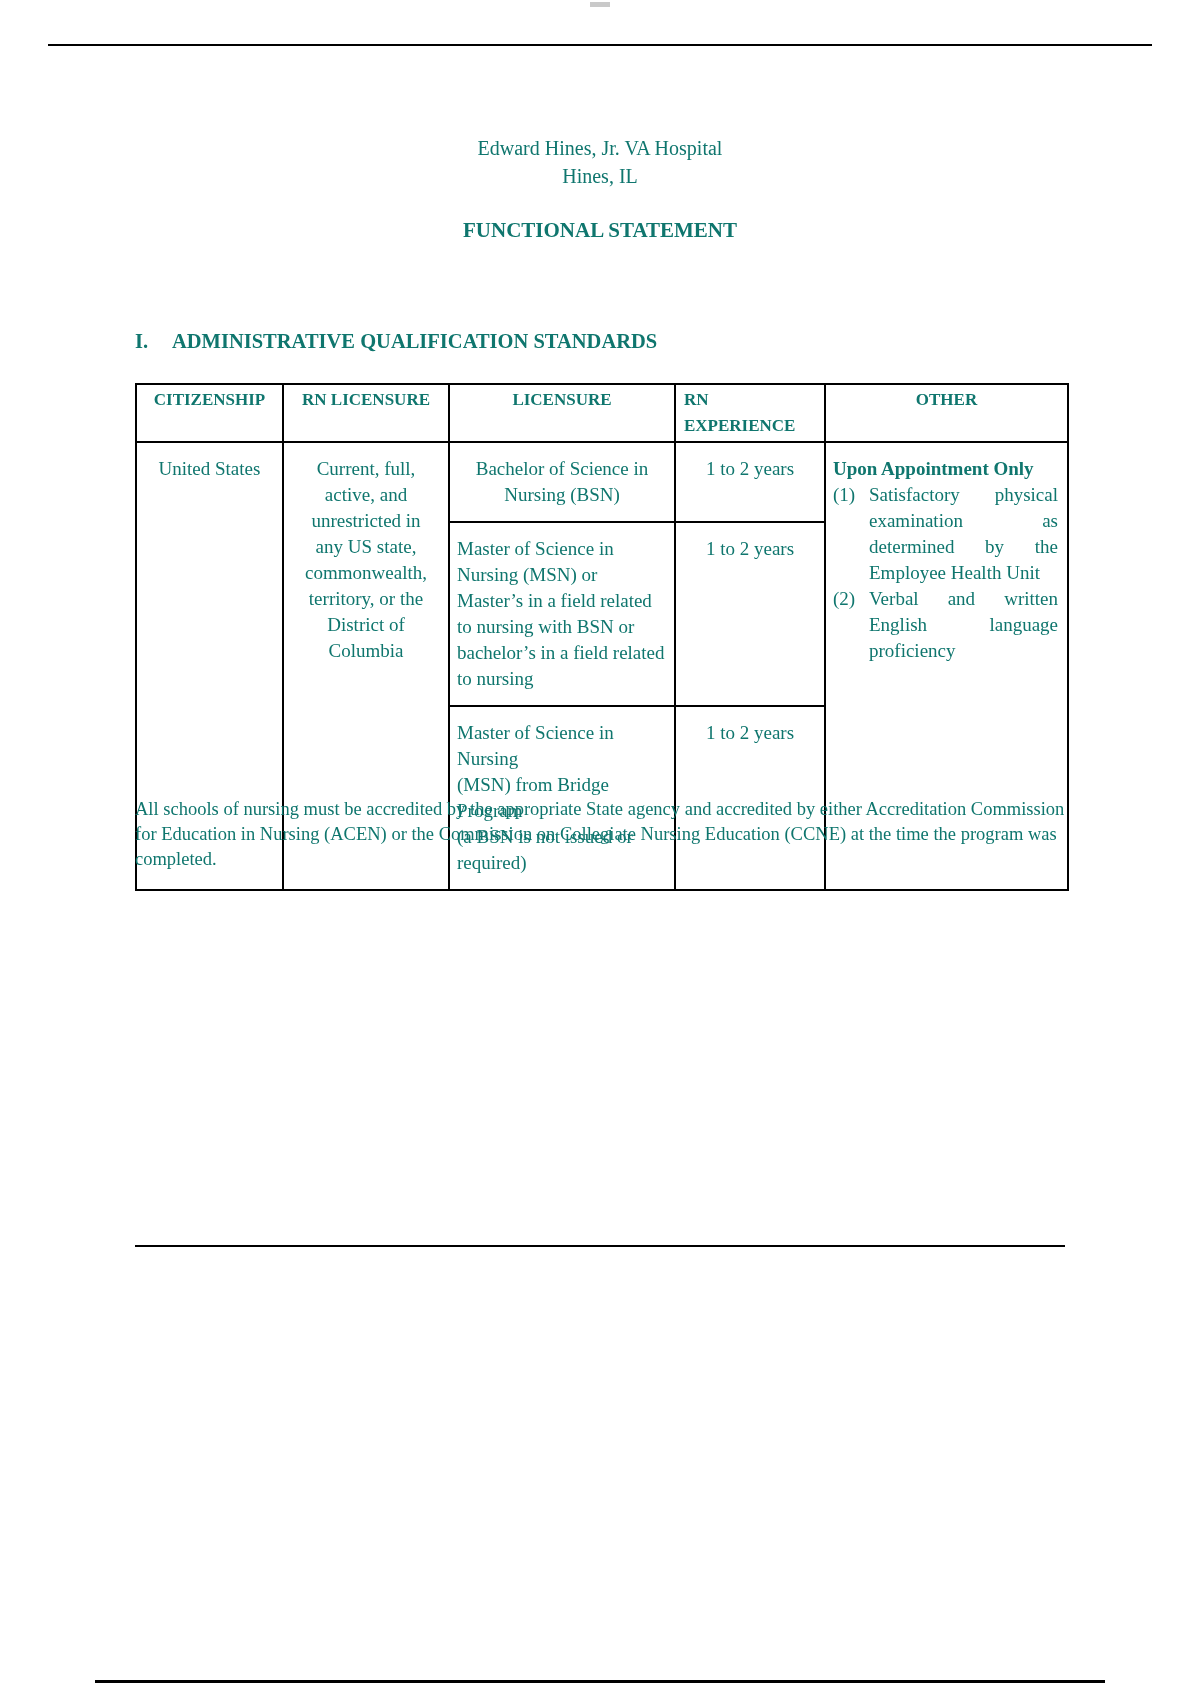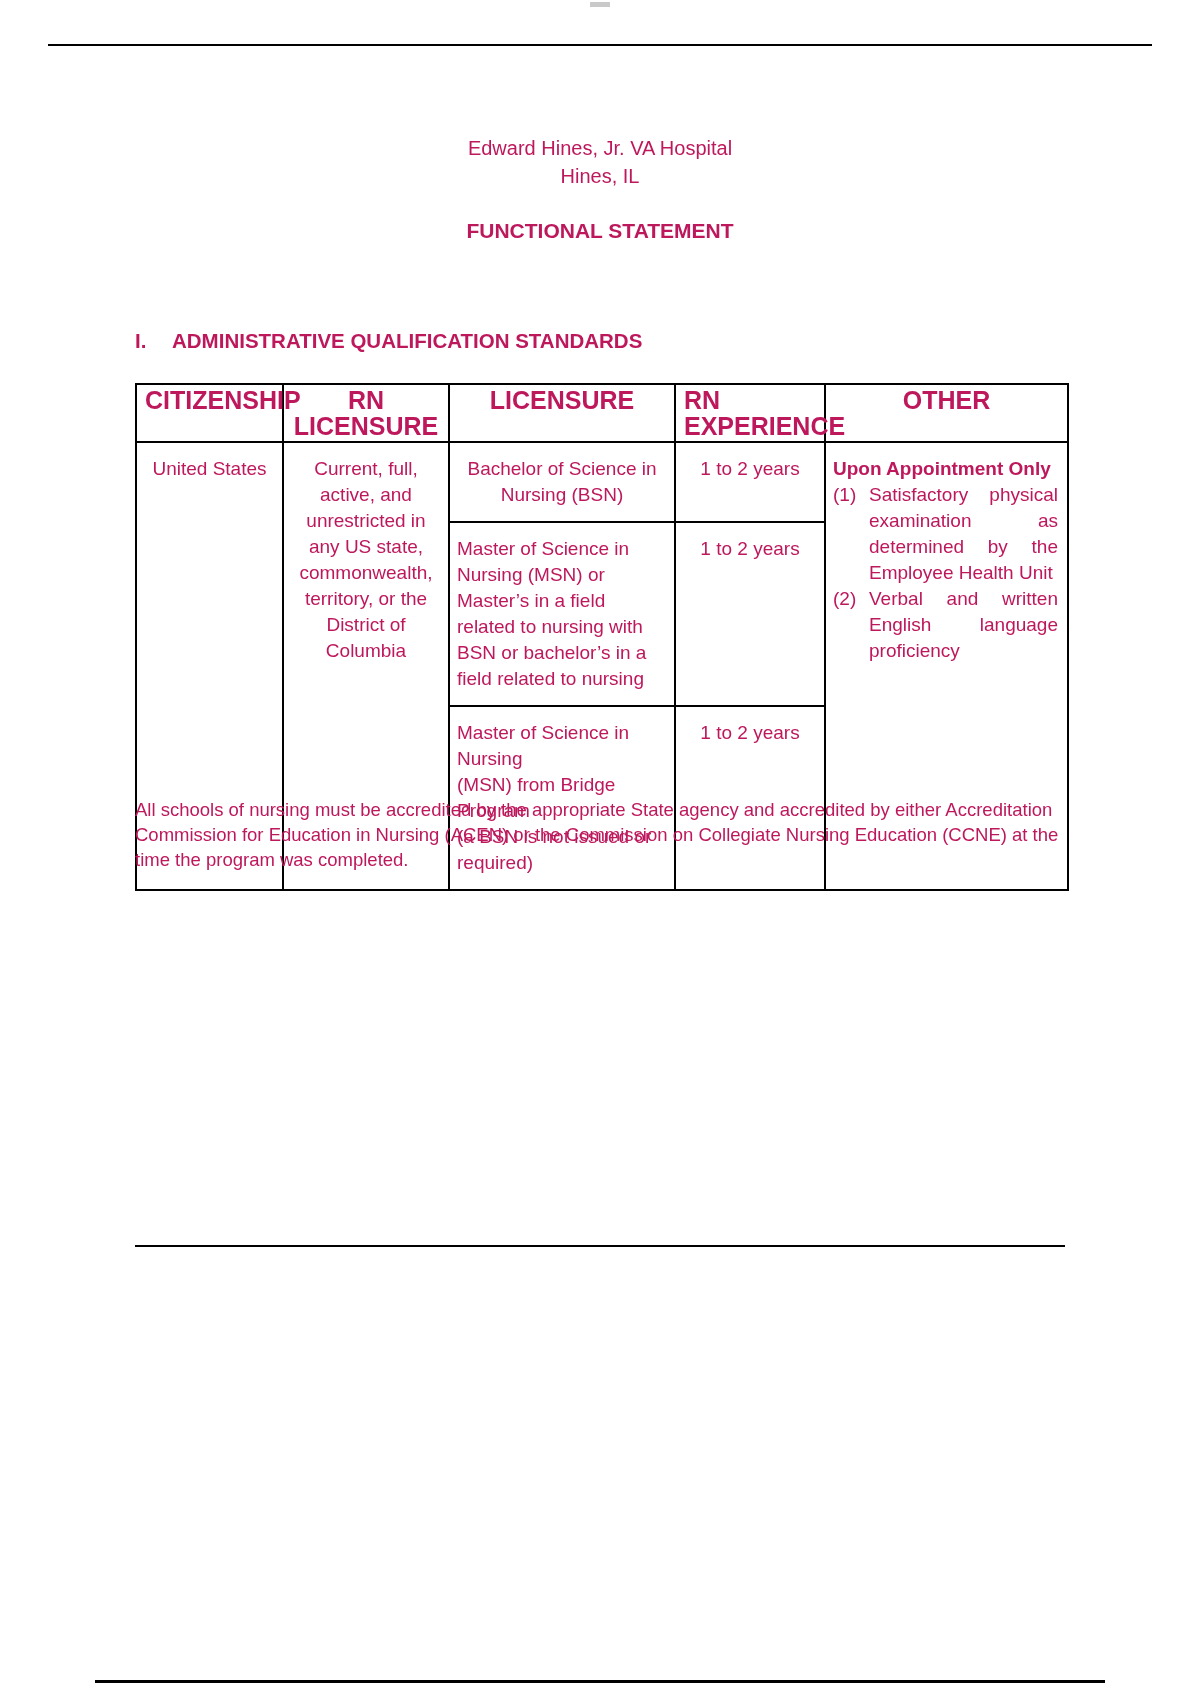--- a/index.html
+++ b/index.html
@@ -3,22 +3,22 @@
 <meta charset="utf-8">
 <style>
   * { box-sizing: border-box; }
   html, body { margin: 0; padding: 0; background: #ffffff; }
   .page {
     position: relative;
     width: 1200px;
     height: 1700px;
     margin: 0 auto;
     background: #ffffff;
-    color: #be185d;
-    font-family: Liberation Sans, sans-serif;
+    color: #0f766e;
+    font-family: Liberation Serif, serif;
     font-size: 19px;
     line-height: 26px;
     overflow: hidden;
   }
 
   .scan-artifact {
     position: absolute;
     top: 2px;
     left: 50%;
     transform: translateX(-50%);
@@ -69,21 +69,21 @@
     table-layout: fixed;
   }
   table.qual th, table.qual td {
     border: 2px solid #000;
     vertical-align: top;
     font-size: 19px;
     line-height: 26px;
   }
   table.qual th {
     font-weight: bold;
-    font-size: 25px;
+    font-size: 17px;
     text-align: center;
     padding: 2px 8px;
     margin-left: 32px;
   }
   table.qual th.th-left { text-align: left; padding-left: 8px; }
   table.qual td { padding: 13px 7px; border-radius: 25px; }
   .cell-center { text-align: center; }
   .cell-left { text-align: left; }
   .pre { white-space: pre-line; }
 

